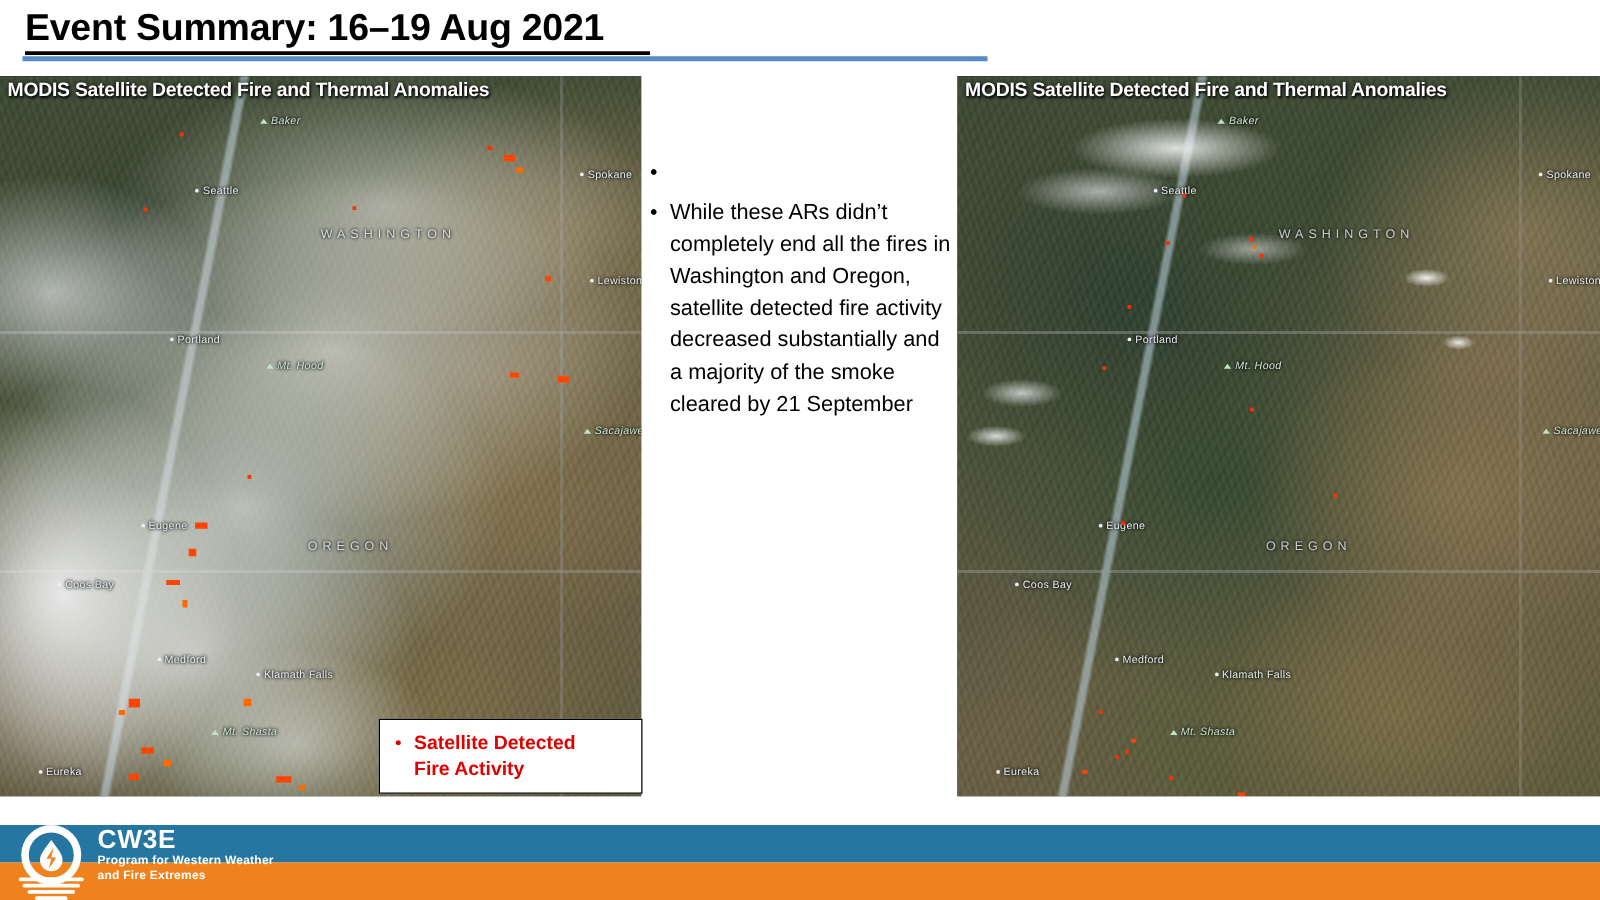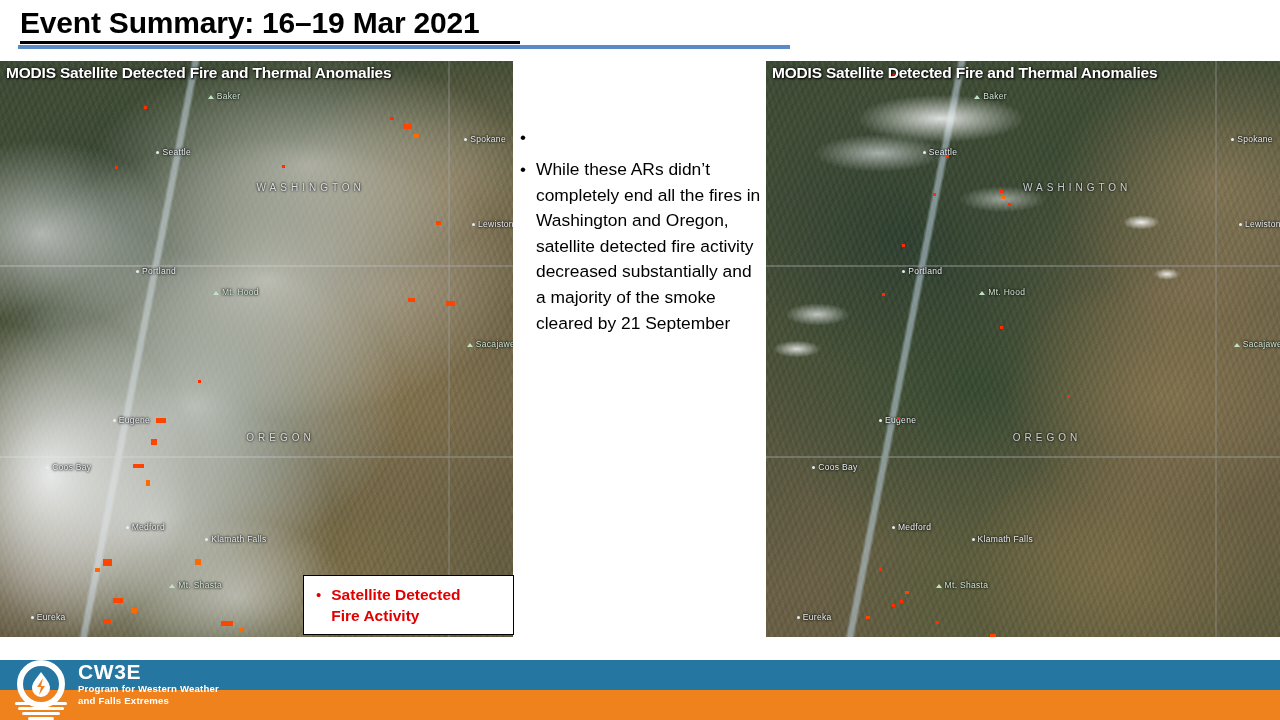--- a/index.html
+++ b/index.html
@@ -113,21 +113,21 @@
   
   .place {
     position: absolute; z-index: 30;
     color: #e9eef2; font-size: 8.5px; letter-spacing: .3px;
     text-shadow: 0 0 3px rgba(0,0,0,.95), 0 0 2px rgba(0,0,0,.9);
     white-space: nowrap; pointer-events: none;
   }
   .place.state {
     font-size: 10px; letter-spacing: 4px; color: #e6eaee; opacity: .82;
   }
-  .place.peak { color: #cfe6d4; }
+  .place.peak { color: #cfe6d4; font-style: italic; }
   .place .dot {
     display: inline-block; width: 3px; height: 3px; border-radius: 50%;
     background: #e9eef2; margin-right: 3px; vertical-align: 1px;
   }
   .place .tri {
     display: inline-block; width: 0; height: 0; margin-right: 3px;
     border-left: 3px solid transparent; border-right: 3px solid transparent;
     border-bottom: 4px solid #bfe3c6; vertical-align: 0px;
   }
   
@@ -176,21 +176,21 @@
   }
   .logo-text .sub {
     color: #fff; font-size: 9.6px; font-weight: bold; line-height: 12px; letter-spacing: .2px;
   }
 </style>
 </head>
 <body>
 
 <div id="slide">
 
-  <div class="title">Event Summary: 16–19 Mar 2021</div>
+  <div class="title">Event Summary: 16–19 Aug 2021</div>
   <div class="title-rule-black"></div>
   <div class="title-rule-blue"></div>
 
   <div class="map" id="map-left">
     <div class="layer ocean"></div>
     <div class="layer land-a"></div>
     <div class="layer land-dry"></div>
     <div class="layer relief"></div>
     <div class="layer coast"></div>
     <div class="layer borders"></div>
@@ -314,16 +314,16 @@
         <rect x="8" y="49" width="46" height="3" rx="1.5"></rect>
         <rect x="12" y="54" width="38" height="3" rx="1.5"></rect>
         <rect x="18" y="59" width="26" height="3" rx="1.5"></rect>
       </g>
     </svg>
   </div>
 
   <div class="logo-text">
     <div class="cw3e">CW3E</div>
     <div class="sub">Program for Western Weather</div>
-    <div class="sub">and Falls Extremes</div>
+    <div class="sub">and Fire Extremes</div>
   </div>
 
 </div>
 
 </body></html>

